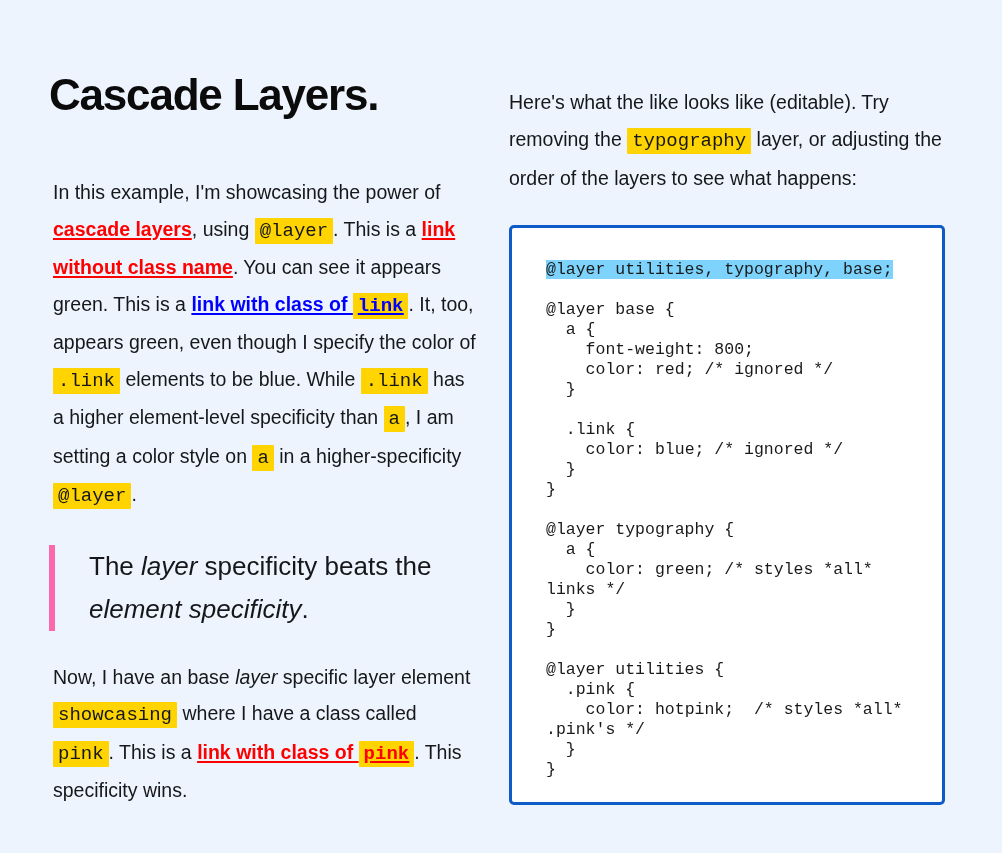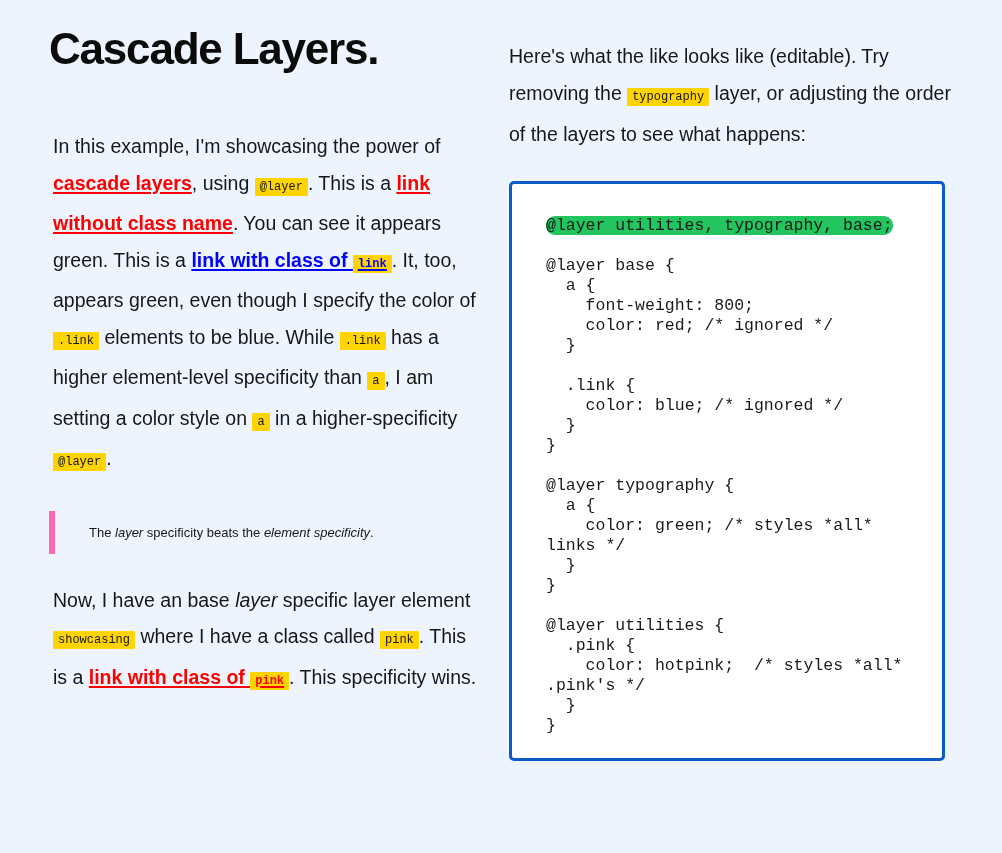--- a/index.html
+++ b/index.html
@@ -15,21 +15,21 @@
     color: #111111;
     overflow: hidden;
   }
   .page {
     position: relative;
     width: 814px;
     height: 853px;
     box-sizing: border-box;
     display: flex;
     gap: 28px;
-    padding: 26px 49px 0 49px;
+    padding: 72px 49px 0 49px;
   }
 
   
   .col-left {
     width: 432px;
     flex: 0 0 432px;
   }
   .title {
     font-size: 44px;
     font-weight: 800;
@@ -40,21 +40,21 @@
   }
   .body-text {
     font-size: 19.5px;
     line-height: 36.5px;
     margin: 4px;
     color: #15171a;
   }
 
   code, .code {
     font-family: "Liberation Mono", "DejaVu Sans Mono", monospace;
-    font-size: 12px;
+    font-size: 19px;
     background: #ffd400;
     padding: 2px 5px;
     border-radius: 1px;
     white-space: nowrap;
   }
   .link-red {
     color: #ff0000;
     font-weight: 800;
     text-decoration: underline;
     text-underline-offset: 2px;
@@ -77,21 +77,21 @@
   }
   .link-red code { color: #ff0000; }
   .link-blue code { color: #0000ff; }
 
   em { font-style: italic; }
 
   .quote {
     margin: 30px 0 28px 0;
     padding: 0 0 0 34px;
     border-left: 6px solid #fc68ad;
-    font-size: 13px;
+    font-size: 26px;
     line-height: 43px;
     color: #15171a;
   }
   .quote em { font-style: italic; }
 
   
   .col-right {
     width: 443px;
     flex: 0 0 443px;
   }
@@ -114,21 +114,21 @@
   pre.code-block {
     margin: 0;
     font-family: "Liberation Mono", "DejaVu Sans Mono", monospace;
     font-size: 16.5px;
     line-height: 20px;
     color: #1a1a1a;
     white-space: pre-wrap;
     word-break: break-word;
     tab-size: 2;
   }
-  .sel { background: #22c55e; border-radius: 9px; }
+  .sel { background: #7dd3fc; }
   .misspelled {
     text-decoration-style: dotted;
     text-decoration-color: #e05b5b;
     text-decoration-thickness: 2px;
     text-underline-offset: 2px;
   }
 </style>
 </head>
 <body>
 

